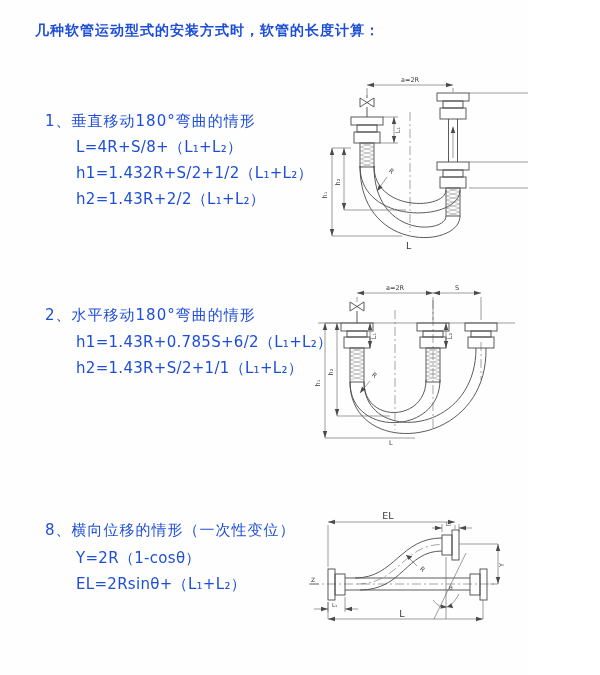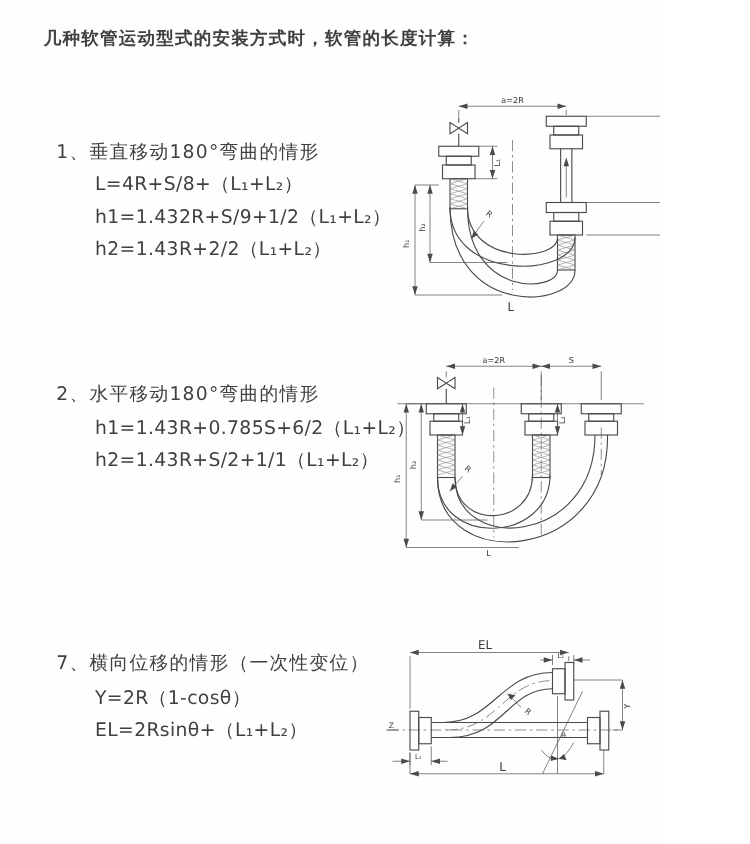--- a/index.html
+++ b/index.html
@@ -1,17 +1,17 @@
 <!DOCTYPE html>
 <html><head>
 <meta charset="utf-8">
 <style>
   html,body{margin:0;padding:0;background:#ffffff;}
   .page{position:relative;width:528px;height:675px;background:#fffefe;overflow:hidden;
-        font-family:"DejaVu Sans","Liberation Sans",sans-serif;color:#404040;}
+        font-family:"DejaVu Sans","Liberation Sans",sans-serif;color:#1d4ed8;}
   .title{position:absolute;left:35px;top:22px;font-size:14px;font-weight:600;letter-spacing:1px;}
   .sec-heading{position:absolute;left:45px;font-size:15px;font-weight:500;letter-spacing:1px;text-align:center;}
   .formulas{position:absolute;left:76px;font-size:15px;line-height:26px;letter-spacing:0.3px;}
   .formula{white-space:pre;}
   svg{position:absolute;}
   svg text{font-family:"DejaVu Sans","Liberation Sans",sans-serif;fill:#3a3a3a;}
   .ln{stroke:#4a4a4a;stroke-width:0.9;fill:none;}
   .thin{stroke:#5a5a5a;stroke-width:0.6;fill:none;}
   .dash{stroke:#6a6a6a;stroke-width:0.6;fill:none;stroke-dasharray:9 3 2 3;}
   .hatch{stroke:#8a8a8a;stroke-width:0.5;fill:none;}
@@ -22,31 +22,31 @@
 </head>
 <body>
 
 <div class="page">
 
   <div class="title">几种软管运动型式的安装方式时，软管的长度计算：</div>
 
   <div class="sec-heading" style="top:112px">1、垂直移动180°弯曲的情形</div>
   <div class="formulas" style="top:134px">
     <div class="formula">L=4R+S/8+（L₁+L₂）</div>
-    <div class="formula">h1=1.432R+S/9+1/2（L₁+L₂）</div>
+    <div class="formula">h1=1.432R+S/2+1/2（L₁+L₂）</div>
     <div class="formula">h2=1.43R+2/2（L₁+L₂）</div>
   </div>
 
   <div class="sec-heading" style="top:306px">2、水平移动180°弯曲的情形</div>
   <div class="formulas" style="top:329px">
     <div class="formula">h1=1.43R+0.785S+6/2（L₁+L₂）</div>
     <div class="formula">h2=1.43R+S/2+1/1（L₁+L₂）</div>
   </div>
 
-  <div class="sec-heading" style="top:521px">7、横向位移的情形（一次性变位）</div>
+  <div class="sec-heading" style="top:521px">8、横向位移的情形（一次性变位）</div>
   <div class="formulas" style="top:545px">
     <div class="formula">Y=2R（1-cosθ）</div>
     <div class="formula">EL=2Rsinθ+（L₁+L₂）</div>
   </div>
 
   <svg style="left:310px;top:70px" width="290" height="190" viewBox="0 0 290 190">
     <g>
       <path class="dash" d="M100,42 V162"></path>
     </g>
     <g>

